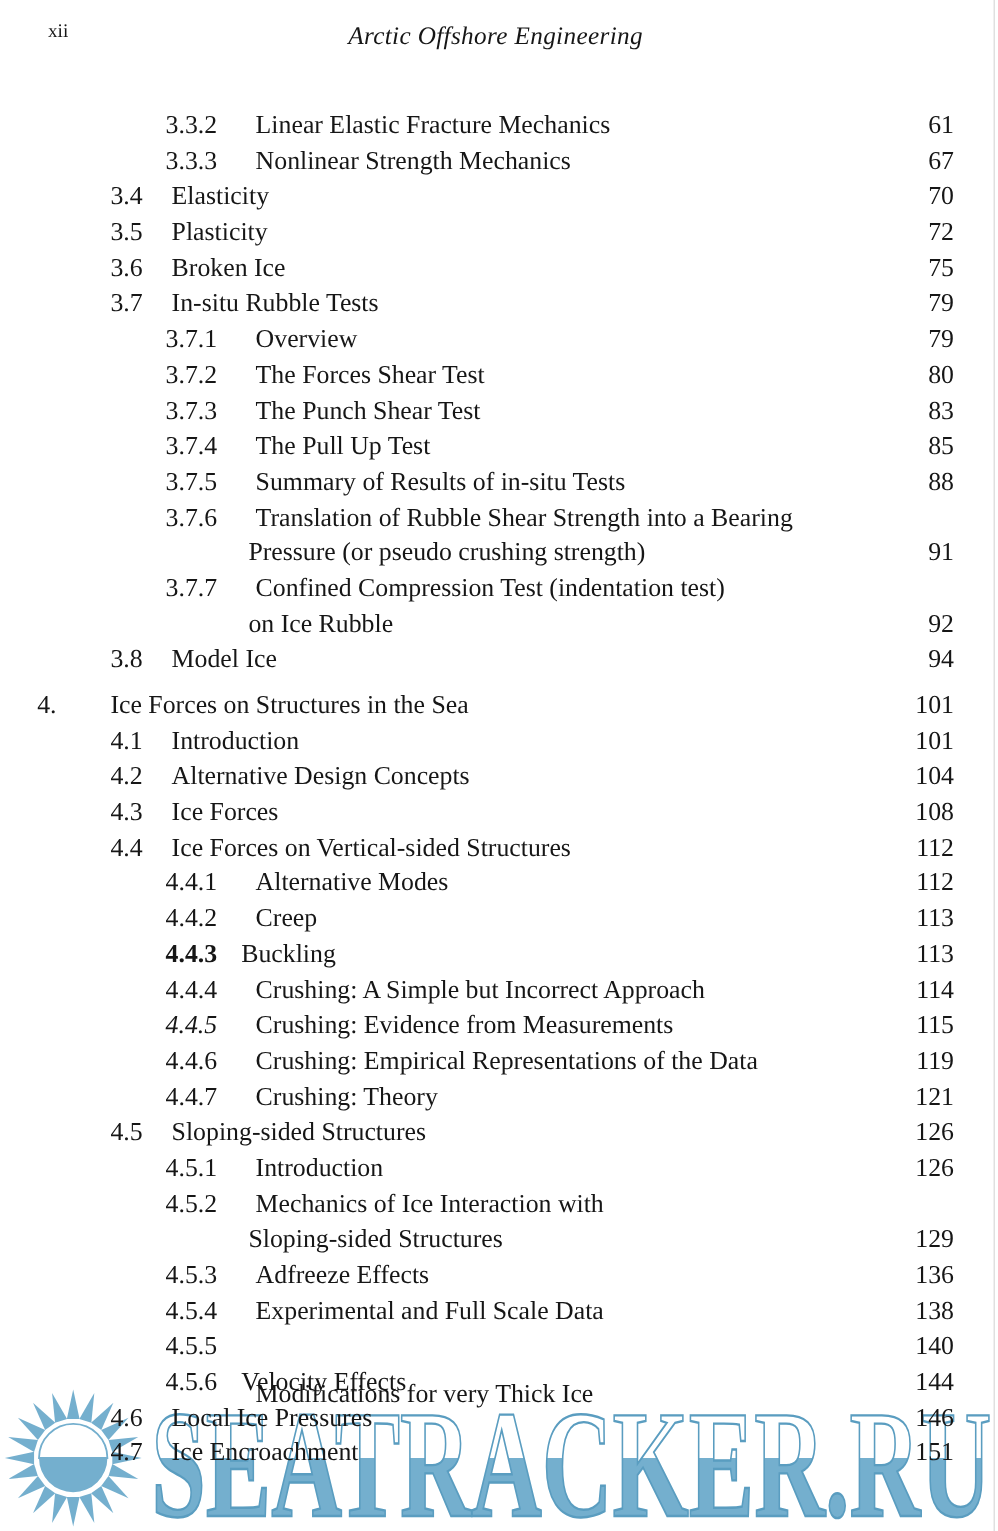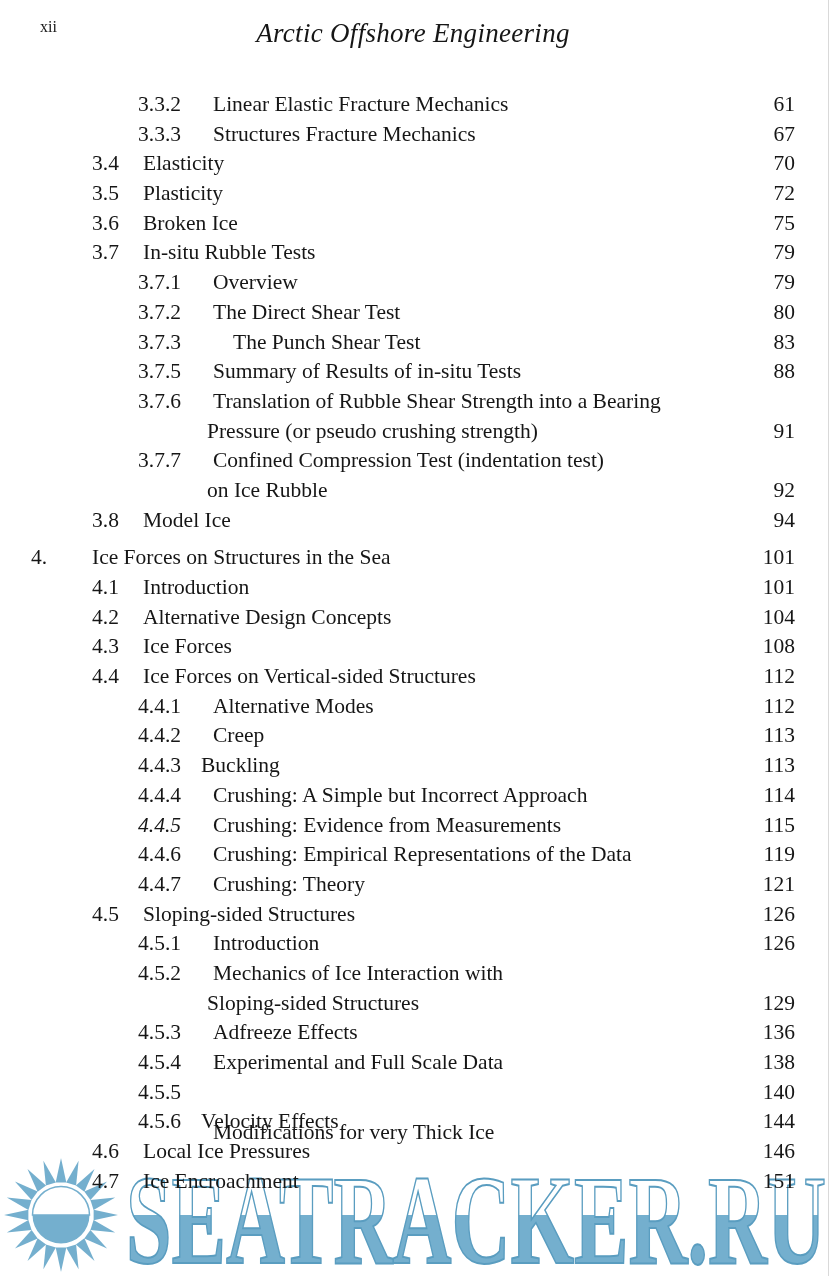--- a/index.html
+++ b/index.html
@@ -15,21 +15,21 @@
     content:'';position:absolute;right:3px;top:0;bottom:0;width:1px;
     background:#d9d9d9;
   }
   .watermark{
     position:absolute;left:0;top:1120px;z-index:0;
   }
   .header{position:absolute;top:18px;left:31px;right:37px;height:28px;z-index:1;}
   .folio{position:absolute;left:9px;top:0;font-size:16px;}
   .running-title{
     position:absolute;left:0;right:0;top:0;text-align:center;
-    font-style:italic;font-size:27px;letter-spacing:0.3px;
+    font-style:italic;font-size:21px;letter-spacing:0.3px;
   }
   .toc{position:absolute;top:90px;left:0;right:0;z-index:1;}
   .toc-row{
     position:relative;height:29.7px;line-height:29.7px;
     font-size:21.5px;white-space:nowrap;
   }
   .toc-row .num,.toc-row .ttl{position:absolute;top:0;}
   .toc-row .pg{position:absolute;top:0;right:37px;}
   .toc-row.gap{margin-top:8px;}
 </style>
@@ -80,21 +80,21 @@
   </div>
 
   <div class="toc">
       <div class="toc-row">
         <span class="num" style="left: 138px;">3.3.2</span>
         <span class="ttl" style="left: 213px;">Linear Elastic Fracture Mechanics</span>
         <span class="pg">61</span>
       </div>
       <div class="toc-row">
         <span class="num" style="left: 138px;">3.3.3</span>
-        <span class="ttl" style="left: 213px;">Structures Fracture Mechanics</span>
+        <span class="ttl" style="left: 213px;">Nonlinear Strength Mechanics</span>
         <span class="pg">67</span>
       </div>
       <div class="toc-row">
         <span class="num" style="left: 92px;">3.4</span>
         <span class="ttl" style="left: 143px;">Elasticity</span>
         <span class="pg">70</span>
       </div>
       <div class="toc-row">
         <span class="num" style="left: 92px;">3.5</span>
         <span class="ttl" style="left: 143px;">Plasticity</span>
@@ -110,27 +110,32 @@
         <span class="ttl" style="left: 143px;">In-situ Rubble Tests</span>
         <span class="pg">79</span>
       </div>
       <div class="toc-row">
         <span class="num" style="left: 138px;">3.7.1</span>
         <span class="ttl" style="left: 213px;">Overview</span>
         <span class="pg">79</span>
       </div>
       <div class="toc-row">
         <span class="num" style="left: 138px;">3.7.2</span>
-        <span class="ttl" style="left: 213px;">The Direct Shear Test</span>
+        <span class="ttl" style="left: 213px;">The Forces Shear Test</span>
         <span class="pg">80</span>
       </div>
       <div class="toc-row">
         <span class="num" style="left: 138px;">3.7.3</span>
-        <span class="ttl" style="left: 213px; margin-left: 20px;">The Punch Shear Test</span>
+        <span class="ttl" style="left: 213px;">The Punch Shear Test</span>
         <span class="pg">83</span>
+      </div>
+      <div class="toc-row">
+        <span class="num" style="left: 138px;">3.7.4</span>
+        <span class="ttl" style="left: 213px;">The Pull Up Test</span>
+        <span class="pg">85</span>
       </div>
       <div class="toc-row">
         <span class="num" style="left: 138px;">3.7.5</span>
         <span class="ttl" style="left: 213px;">Summary of Results of in-situ Tests</span>
         <span class="pg">88</span>
       </div>
       <div class="toc-row">
         <span class="num" style="left: 138px;">3.7.6</span>
         <span class="ttl" style="left: 213px;">Translation of Rubble Shear Strength into a Bearing</span>
       </div>
@@ -180,21 +185,21 @@
         <span class="num" style="left: 138px;">4.4.1</span>
         <span class="ttl" style="left: 213px;">Alternative Modes</span>
         <span class="pg">112</span>
       </div>
       <div class="toc-row">
         <span class="num" style="left: 138px;">4.4.2</span>
         <span class="ttl" style="left: 213px;">Creep</span>
         <span class="pg">113</span>
       </div>
       <div class="toc-row">
-        <span class="num" style="left: 138px;">4.4.3</span>
+        <span class="num" style="left: 138px; font-weight: bold;">4.4.3</span>
         <span class="ttl" style="left: 201px;">Buckling</span>
         <span class="pg">113</span>
       </div>
       <div class="toc-row">
         <span class="num" style="left: 138px;">4.4.4</span>
         <span class="ttl" style="left: 213px;">Crushing: A Simple but Incorrect Approach</span>
         <span class="pg">114</span>
       </div>
       <div class="toc-row">
         <span class="num" style="left: 138px; font-style: italic;">4.4.5</span>

